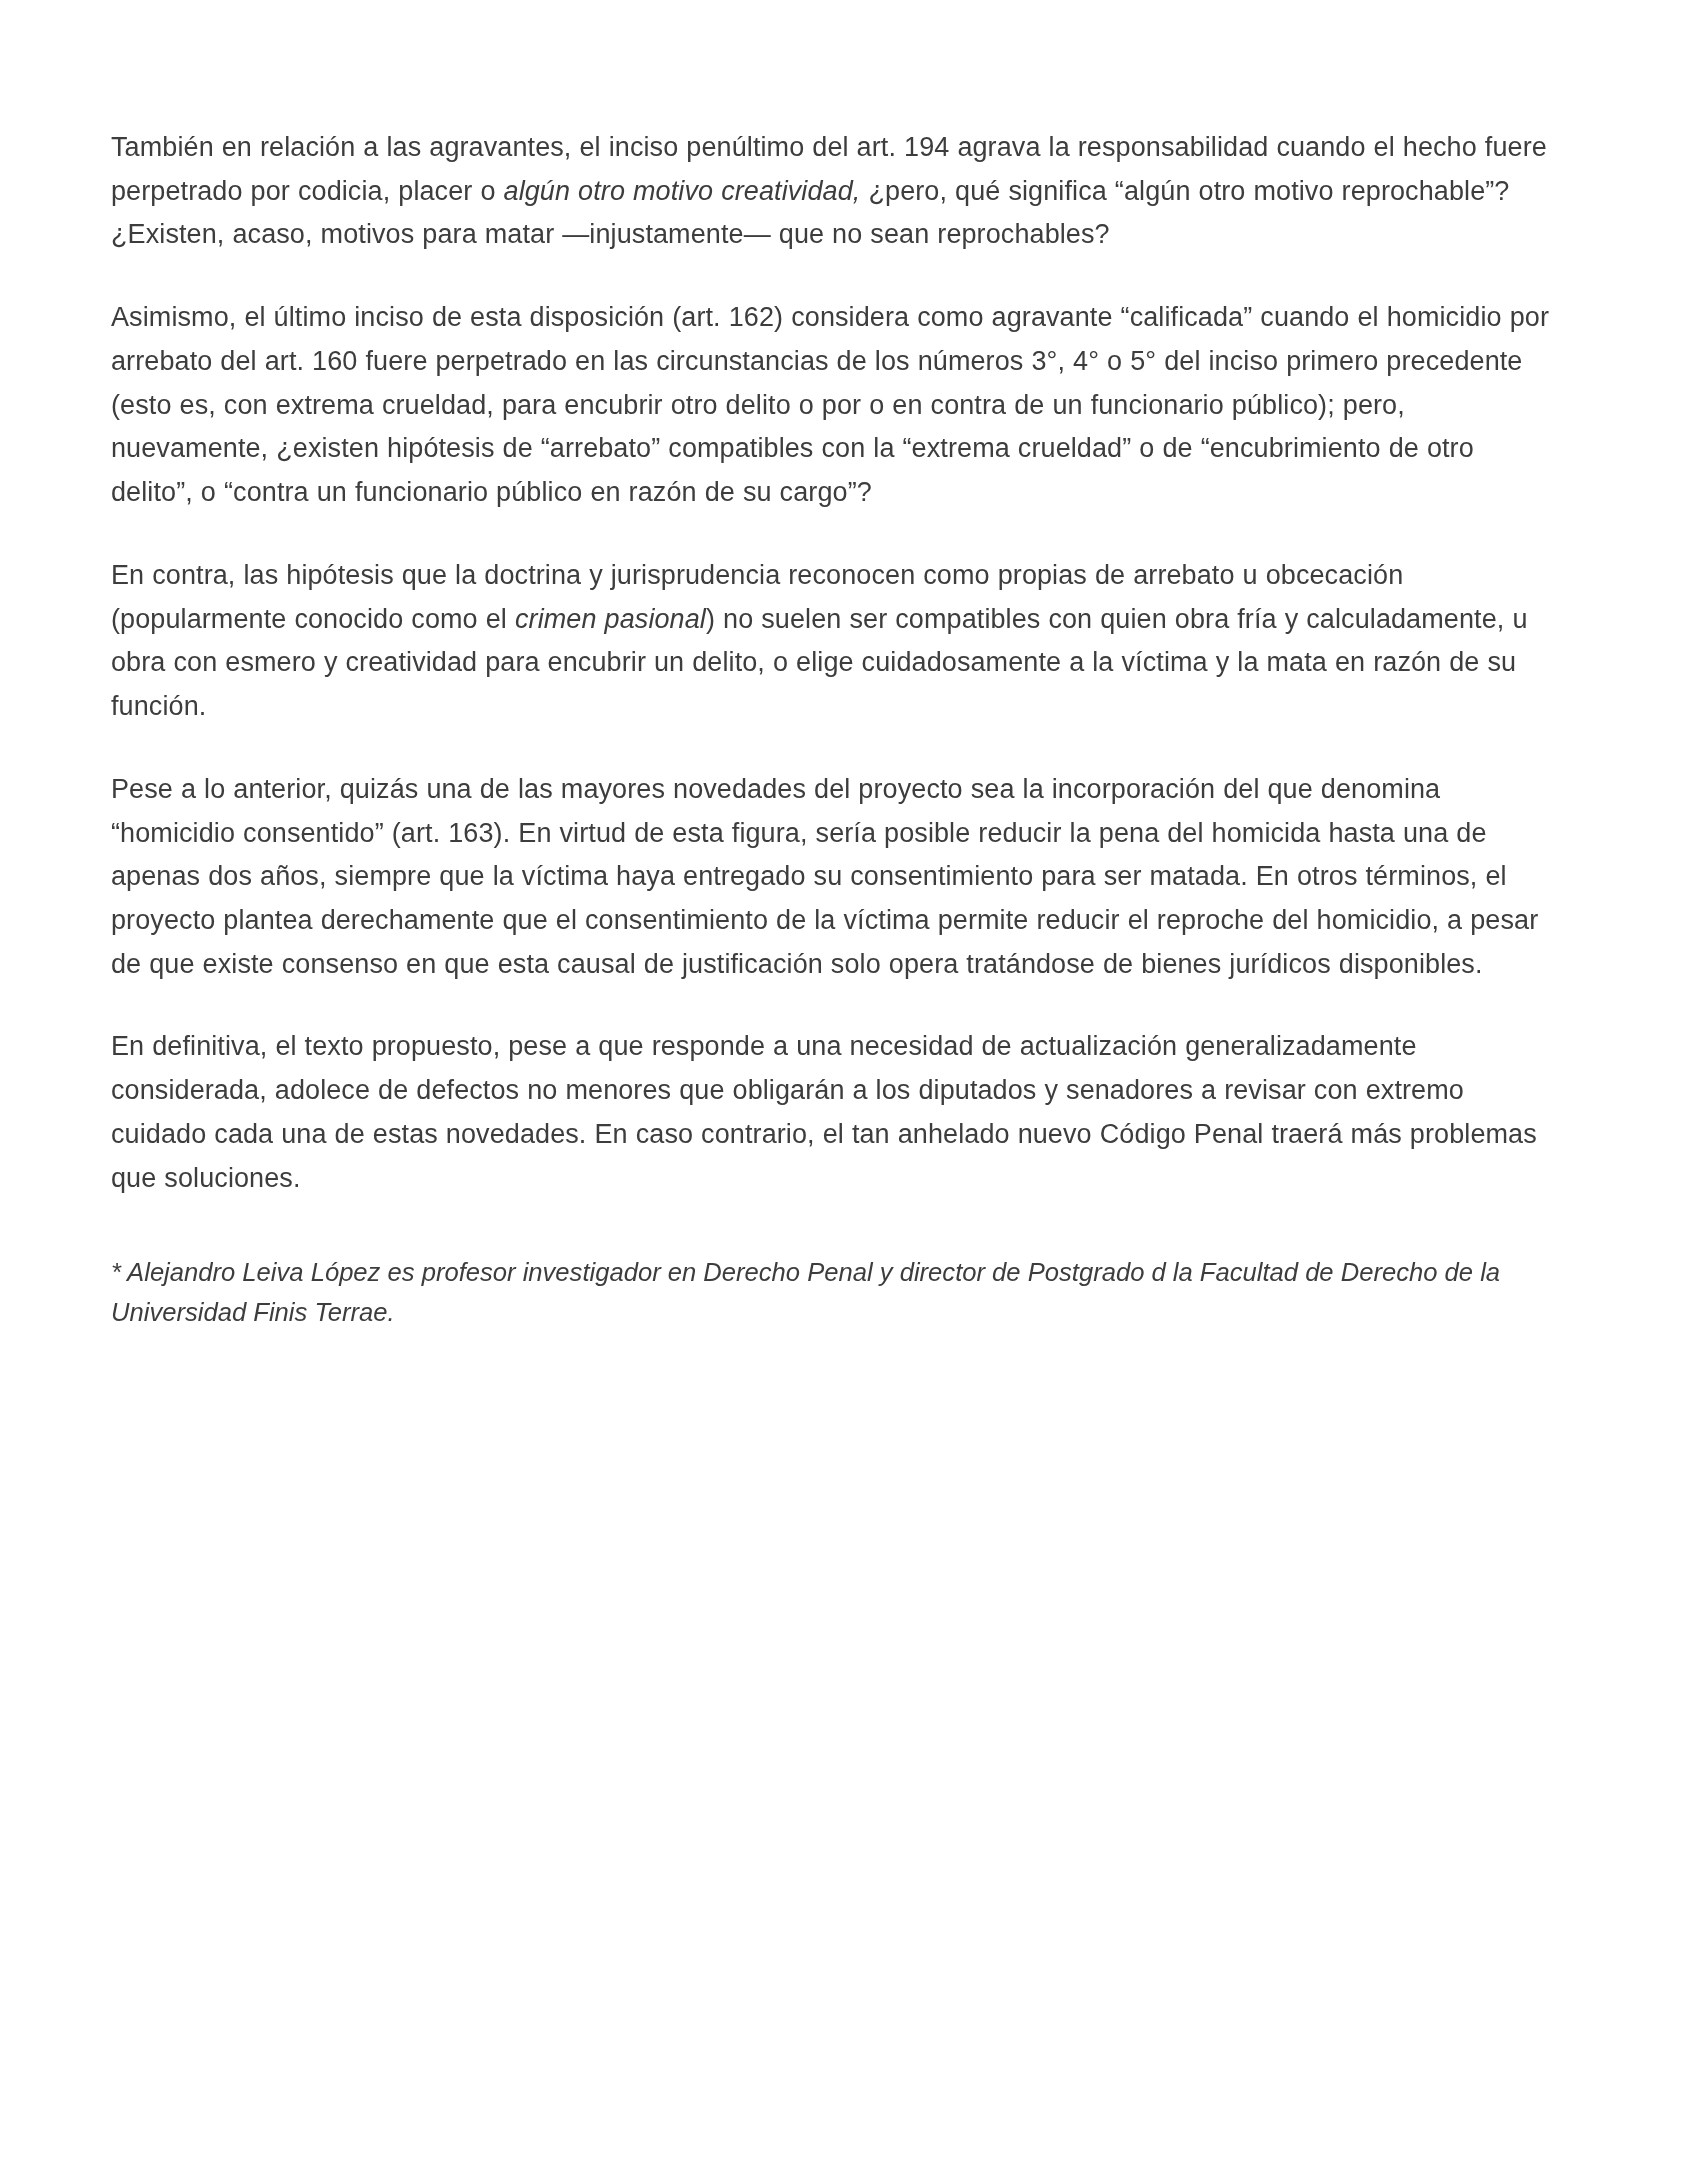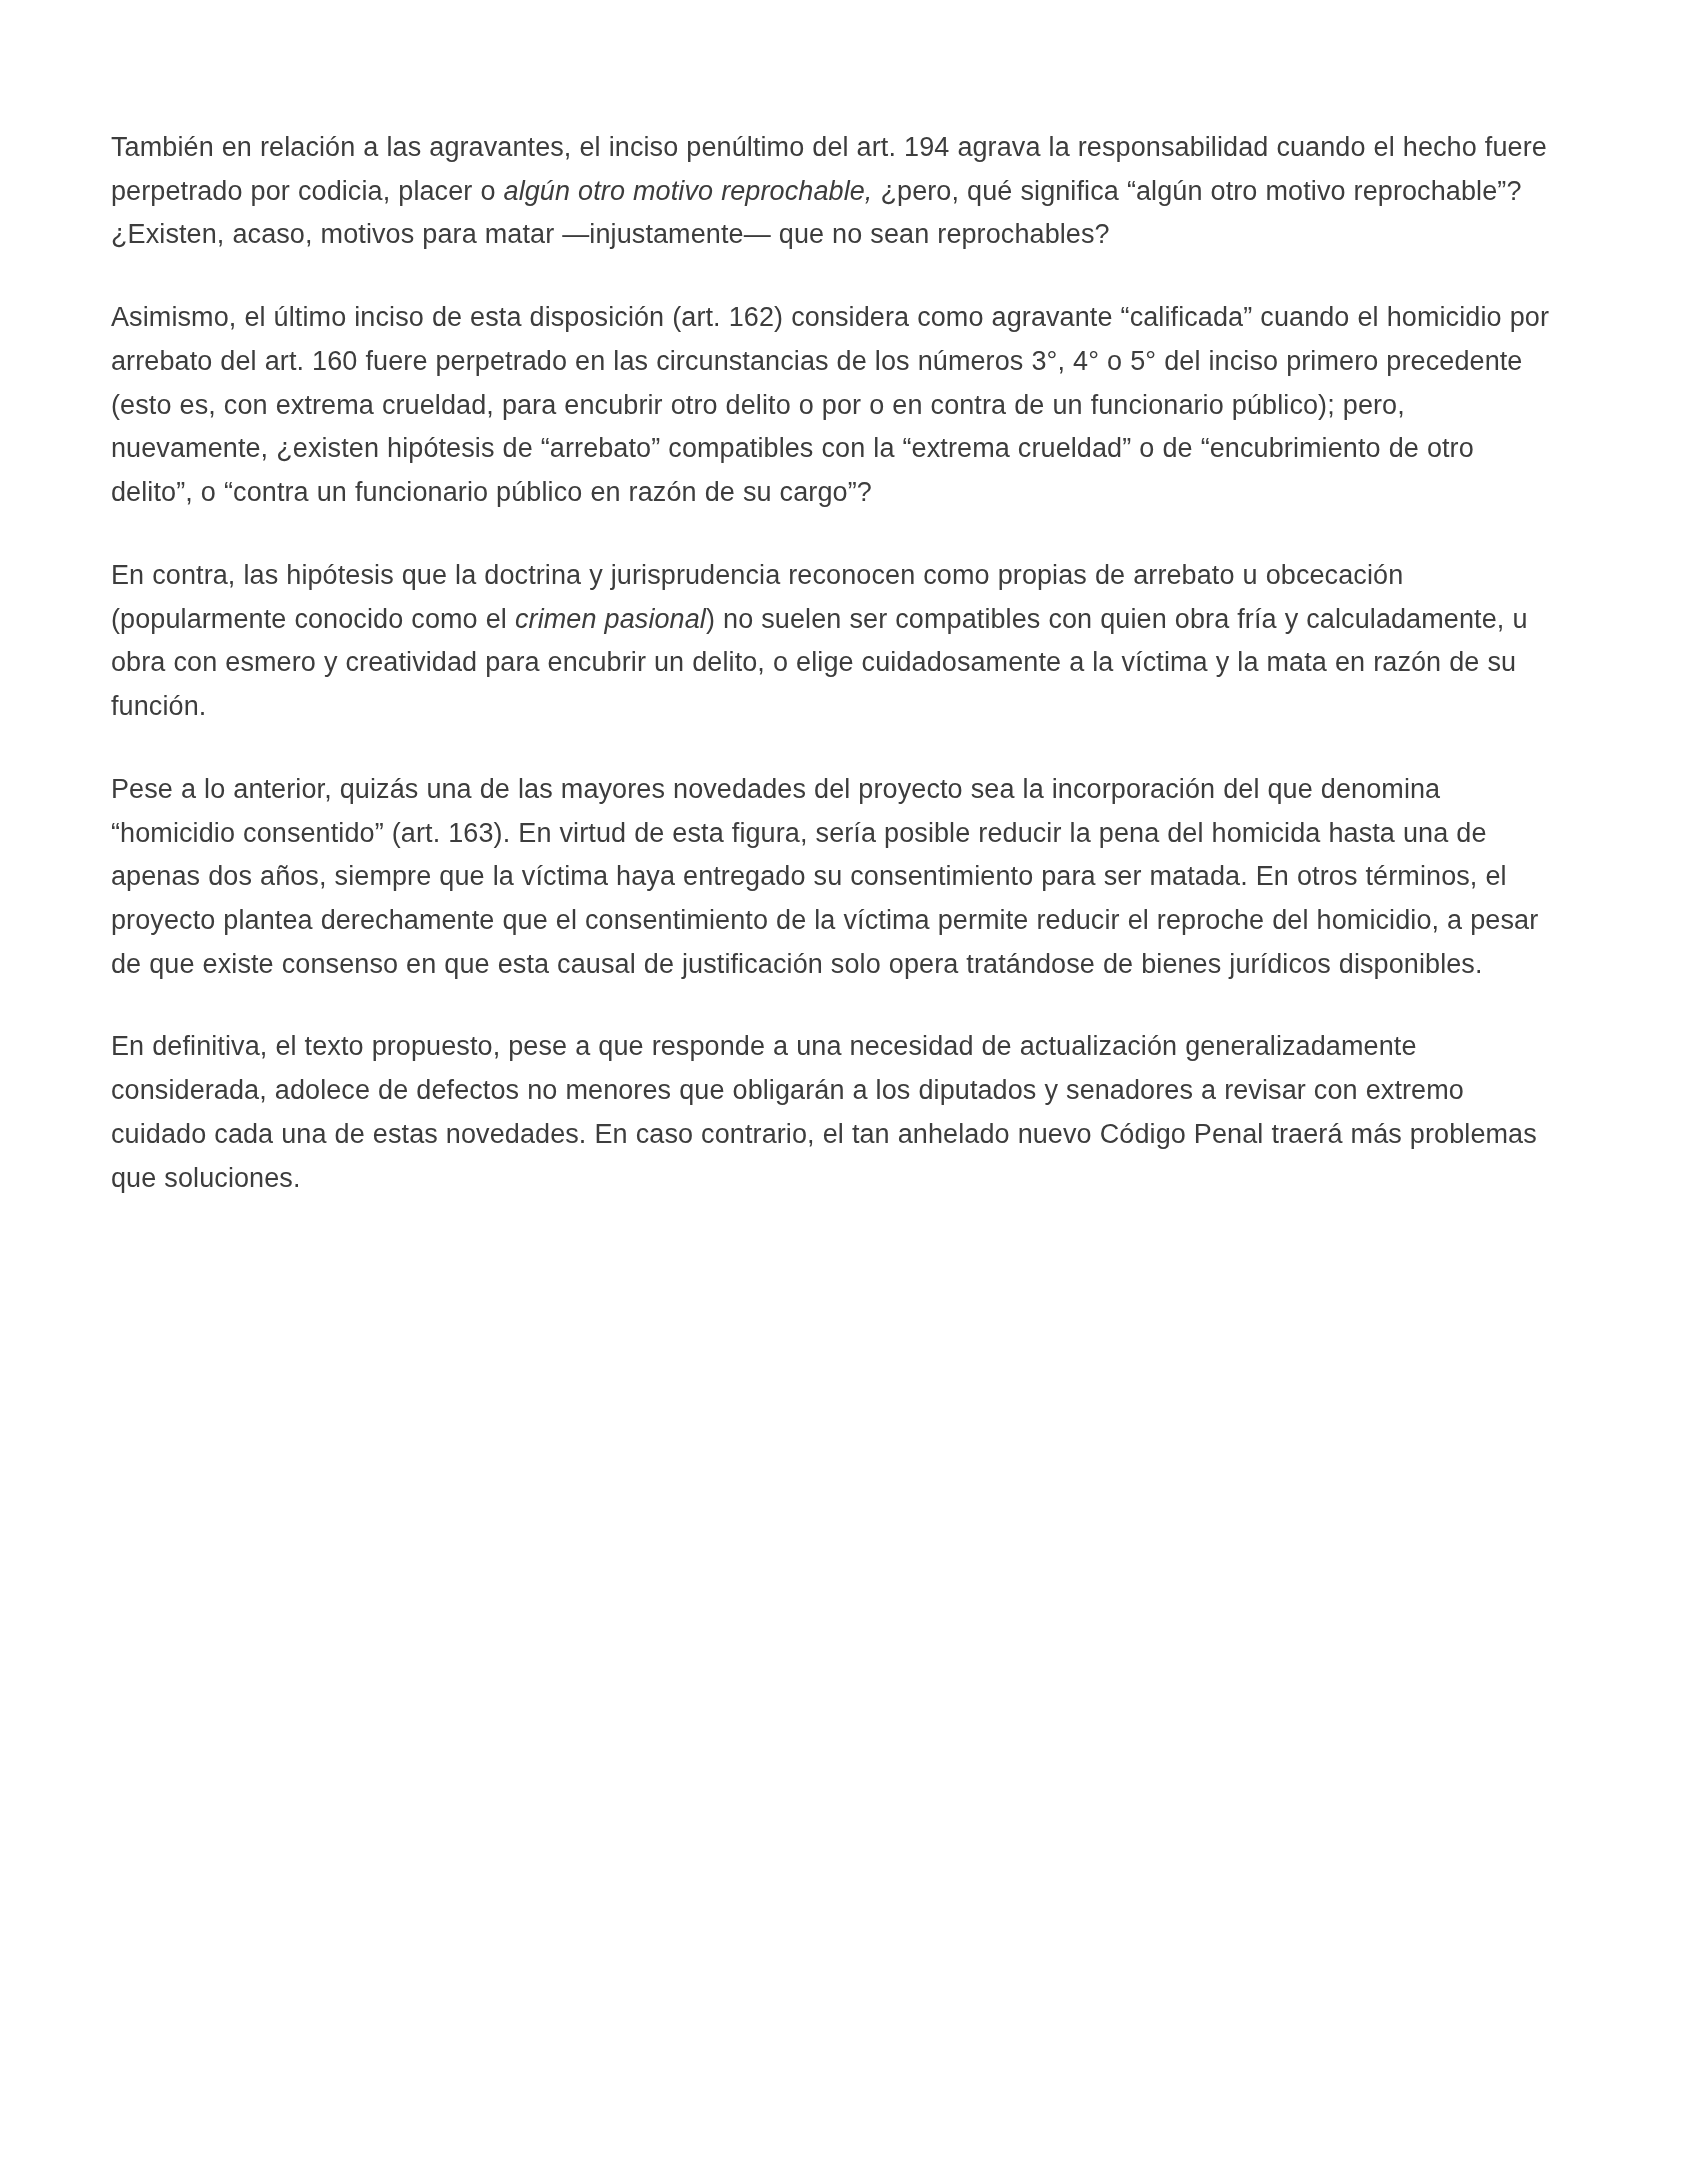--- a/index.html
+++ b/index.html
@@ -46,26 +46,27 @@
   em.it {
     font-style: italic;
   }
 </style>
 </head>
 <body>
 
 <div class="page">
   <div class="doc-body">
 
-    <p class="para"><span>También en relación a las agravantes, el inciso penúltimo del art. 194 agrava la responsabilidad cuando el hecho fuere perpetrado por codicia, placer o </span><em class="it">algún otro motivo reprochable,</em><span> ¿pero, qué significa “algún otro motivo reprochable”? ¿Existen, acaso, motivos para matar —injustamente— que no sean reprochables?</span></p>
+    <p class="para"><span>También en relación a las agravantes, el inciso penúltimo del art. 194 agrava la responsabilidad cuando el hecho fuere perpetrado por codicia, placer o </span><em class="it">algún otro motivo creatividad,</em><span> ¿pero, qué significa “algún otro motivo reprochable”? ¿Existen, acaso, motivos para matar —injustamente— que no sean reprochables?</span></p>
 
     <p class="para"><span>Asimismo, el último inciso de esta disposición (art. 162) considera como agravante “calificada” cuando el homicidio por arrebato del art. 160 fuere perpetrado en las circunstancias de los números 3°, 4° o 5° del inciso primero precedente (esto es, con extrema crueldad, para encubrir otro delito o por o en contra de un funcionario público); pero, nuevamente, ¿existen hipótesis de “arrebato” compatibles con la “extrema crueldad” o de “encubrimiento de otro delito”, o “contra un funcionario público en razón de su cargo”?</span></p>
 
     <p class="para"><span>En contra, las hipótesis que la doctrina y jurisprudencia reconocen como propias de arrebato u obcecación (popularmente conocido como el </span><em class="it">crimen pasional</em><span>) no suelen ser compatibles con quien obra fría y calculadamente, u obra con esmero y creatividad para encubrir un delito, o elige cuidadosamente a la víctima y la mata en razón de su función.</span></p>
 
     <p class="para"><span>Pese a lo anterior, quizás una de las mayores novedades del proyecto sea la incorporación del que denomina “homicidio consentido” (art. 163). En virtud de esta figura, sería posible reducir la pena del homicida hasta una de apenas dos años, siempre que la víctima haya entregado su consentimiento para ser matada. En otros términos, el proyecto plantea derechamente que el consentimiento de la víctima permite reducir el reproche del homicidio, a pesar de que existe consenso en que esta causal de justificación solo opera tratándose de bienes jurídicos disponibles.</span></p>
 
     <p class="para"><span>En definitiva, el texto propuesto, pese a que responde a una necesidad de actualización generalizadamente considerada, adolece de defectos no menores que obligarán a los diputados y senadores a revisar con extremo cuidado cada una de estas novedades. En caso contrario, el tan anhelado nuevo Código Penal traerá más problemas que soluciones.</span></p>
 
+    <p class="note">* Alejandro Leiva López es profesor investigador en Derecho Penal y director de Postgrado d la Facultad de Derecho de la Universidad Finis Terrae.</p>
 
   </div>
 </div>
 
 
 </body></html>

